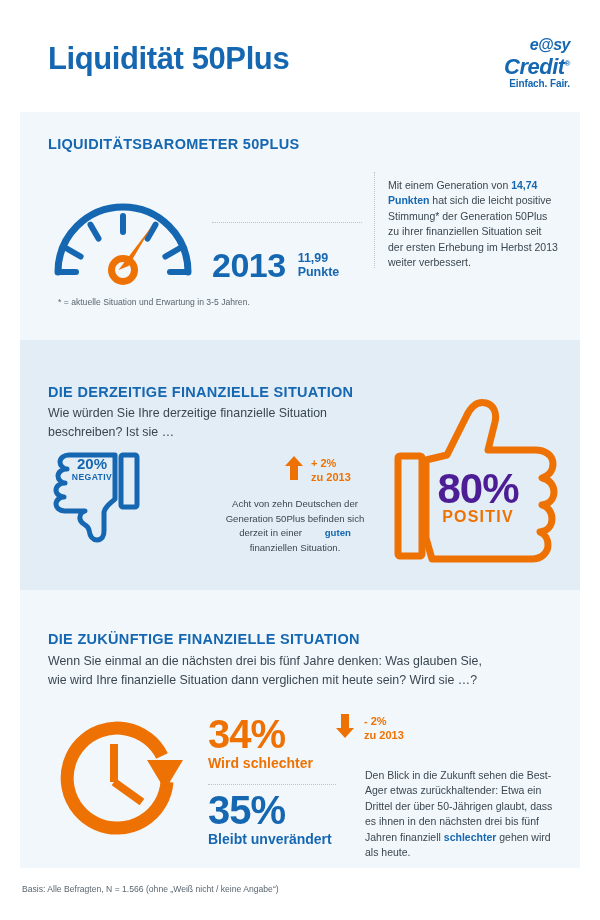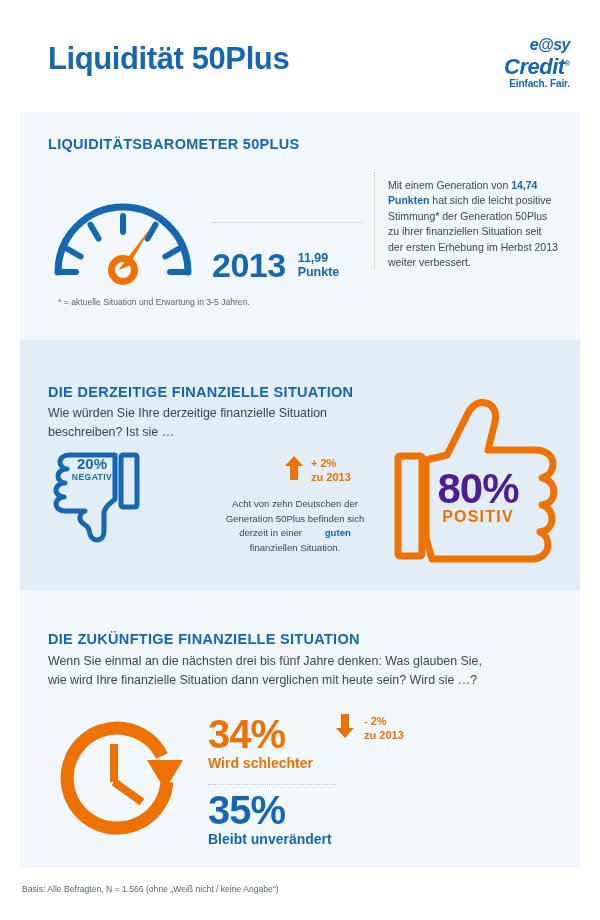--- a/index.html
+++ b/index.html
@@ -253,16 +253,19 @@
       </td>
       <td style="vertical-align:middle;">
         <div class="delta-txt">- 2%</div>
         <div class="delta-txt">zu 2013</div>
       </td>
     </tr>
         </tbody>
       </table>
   </div>
 
+  <div class="bodytext" style="left:365px;top:768px;width:196px;">
+    <span>Den Blick in die Zukunft sehen die Best-Ager etwas zurückhaltender: Etwa ein Drittel der über 50-Jährigen glaubt, dass es ihnen in den nächsten drei bis fünf Jahren finanziell </span><b>schlechter</b><span> gehen wird als heute.</span>
+  </div>
 
   <div class="basis">Basis: Alle Befragten, N = 1.566 (ohne „Weiß nicht / keine Angabe“)</div>
 
 </div>
 
 </body></html>

